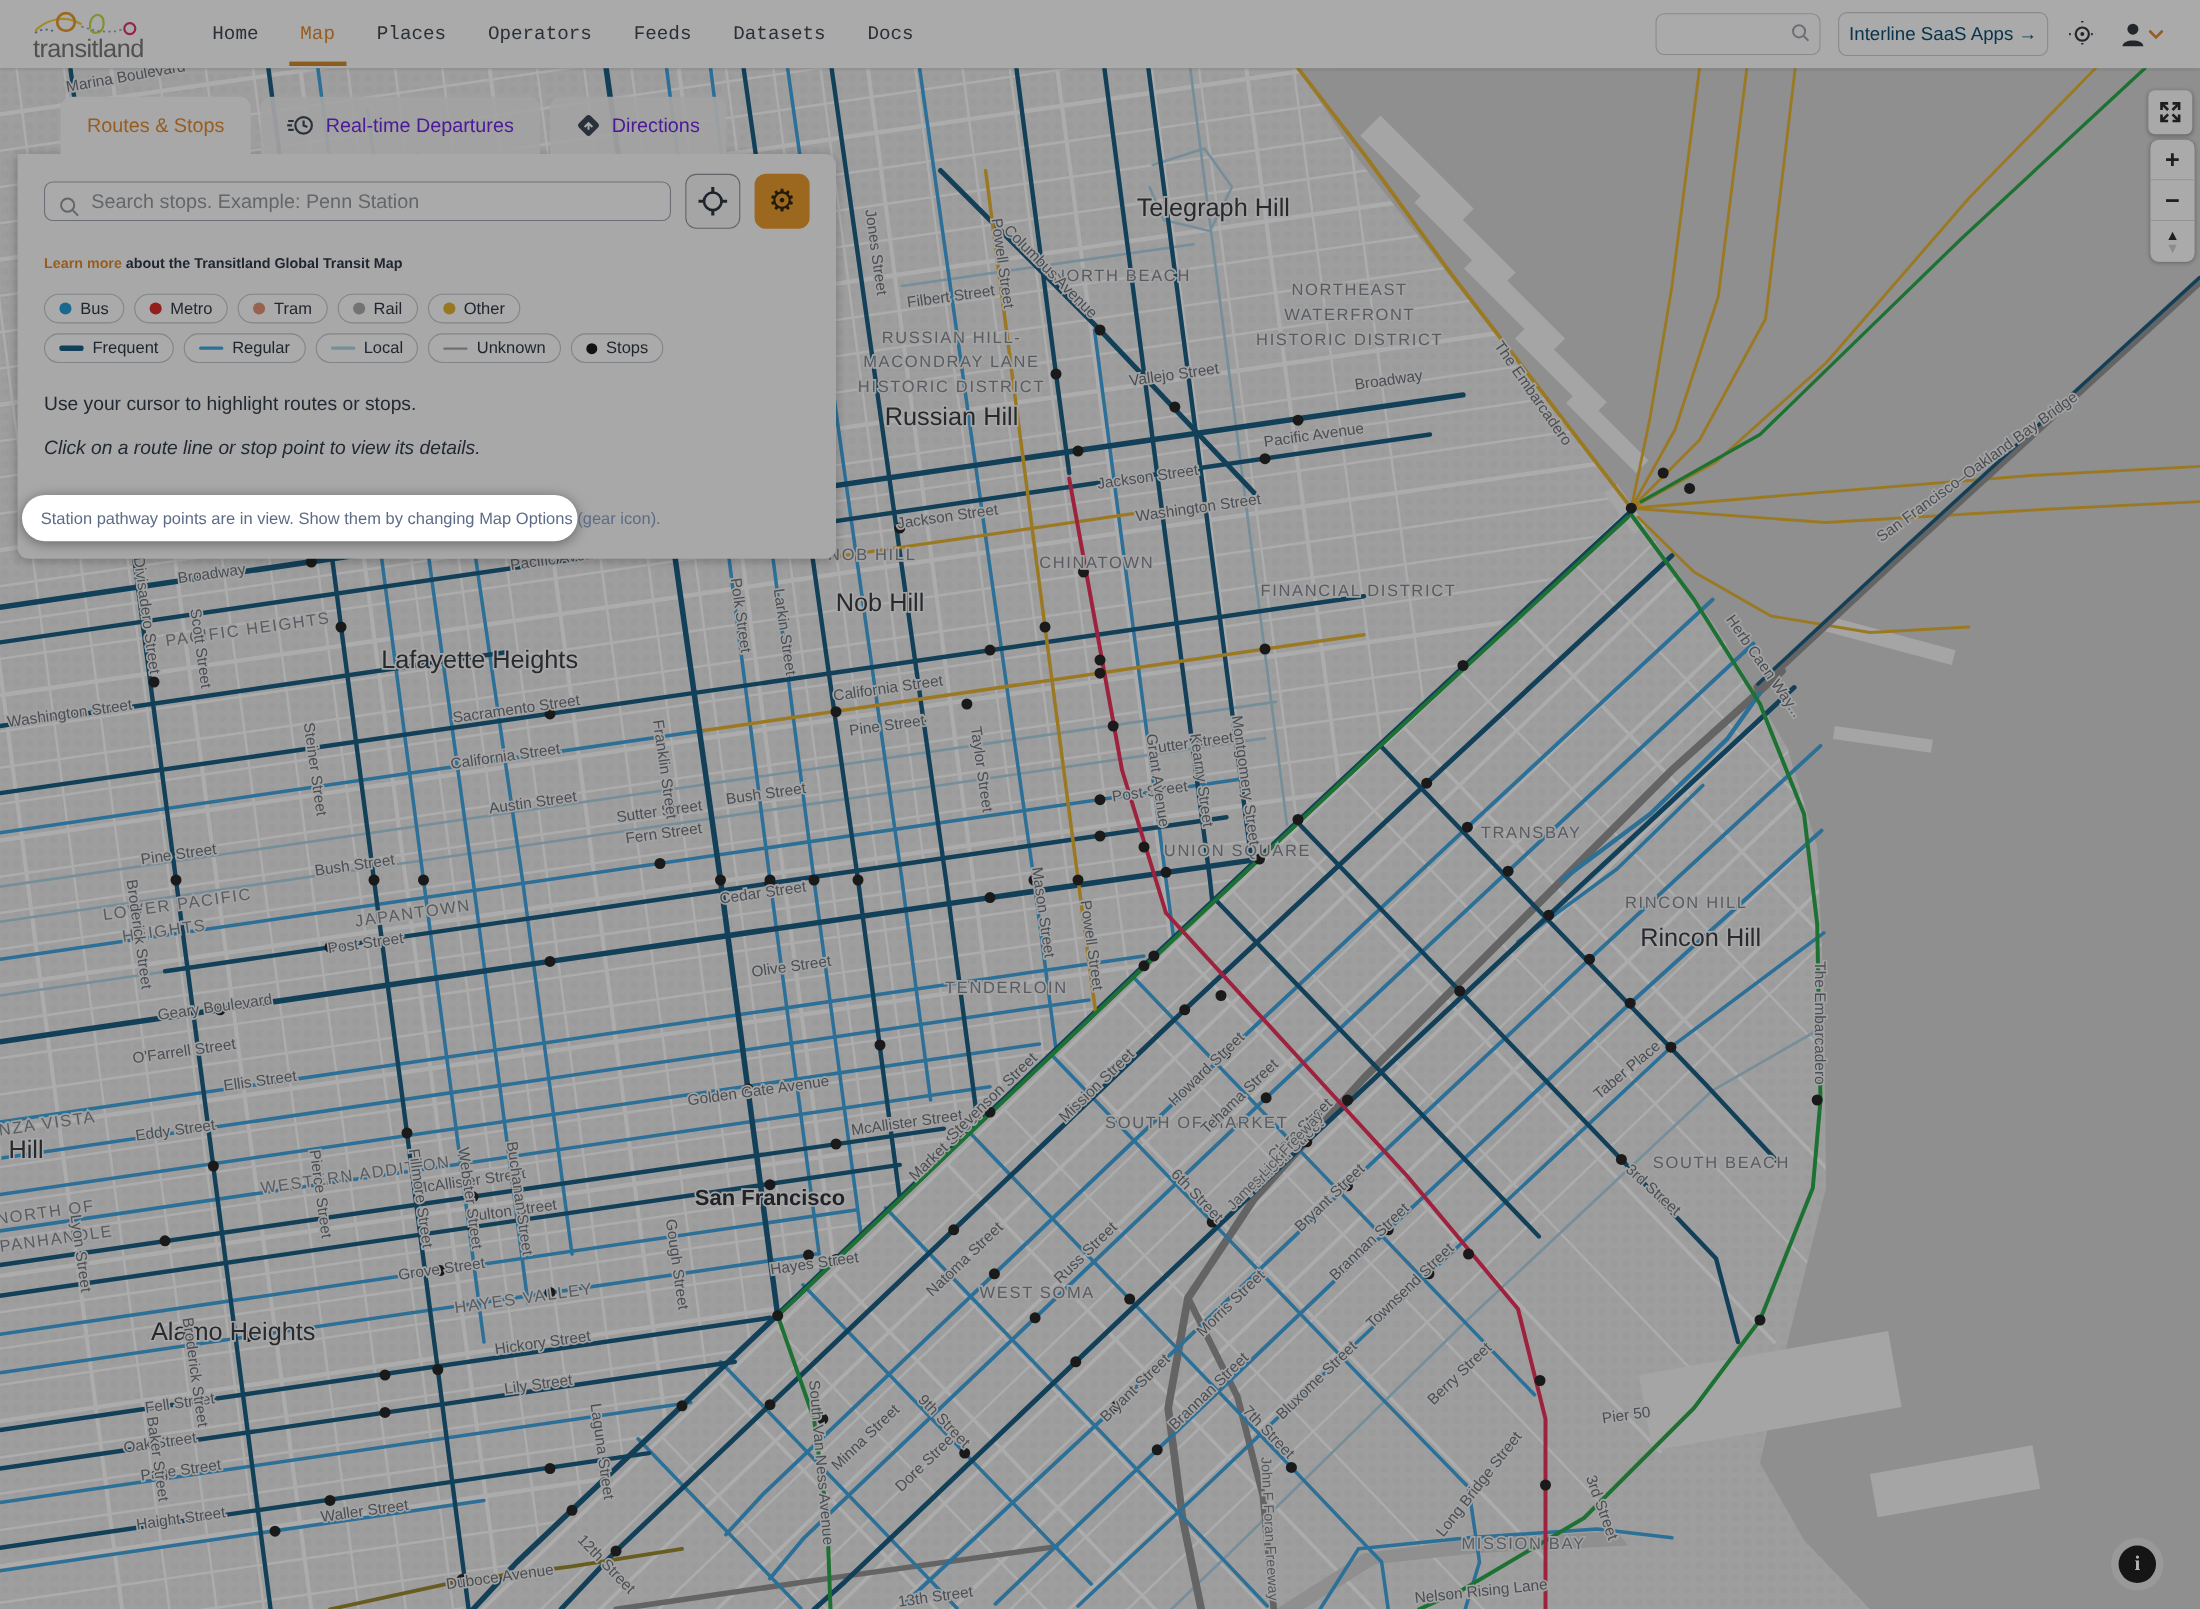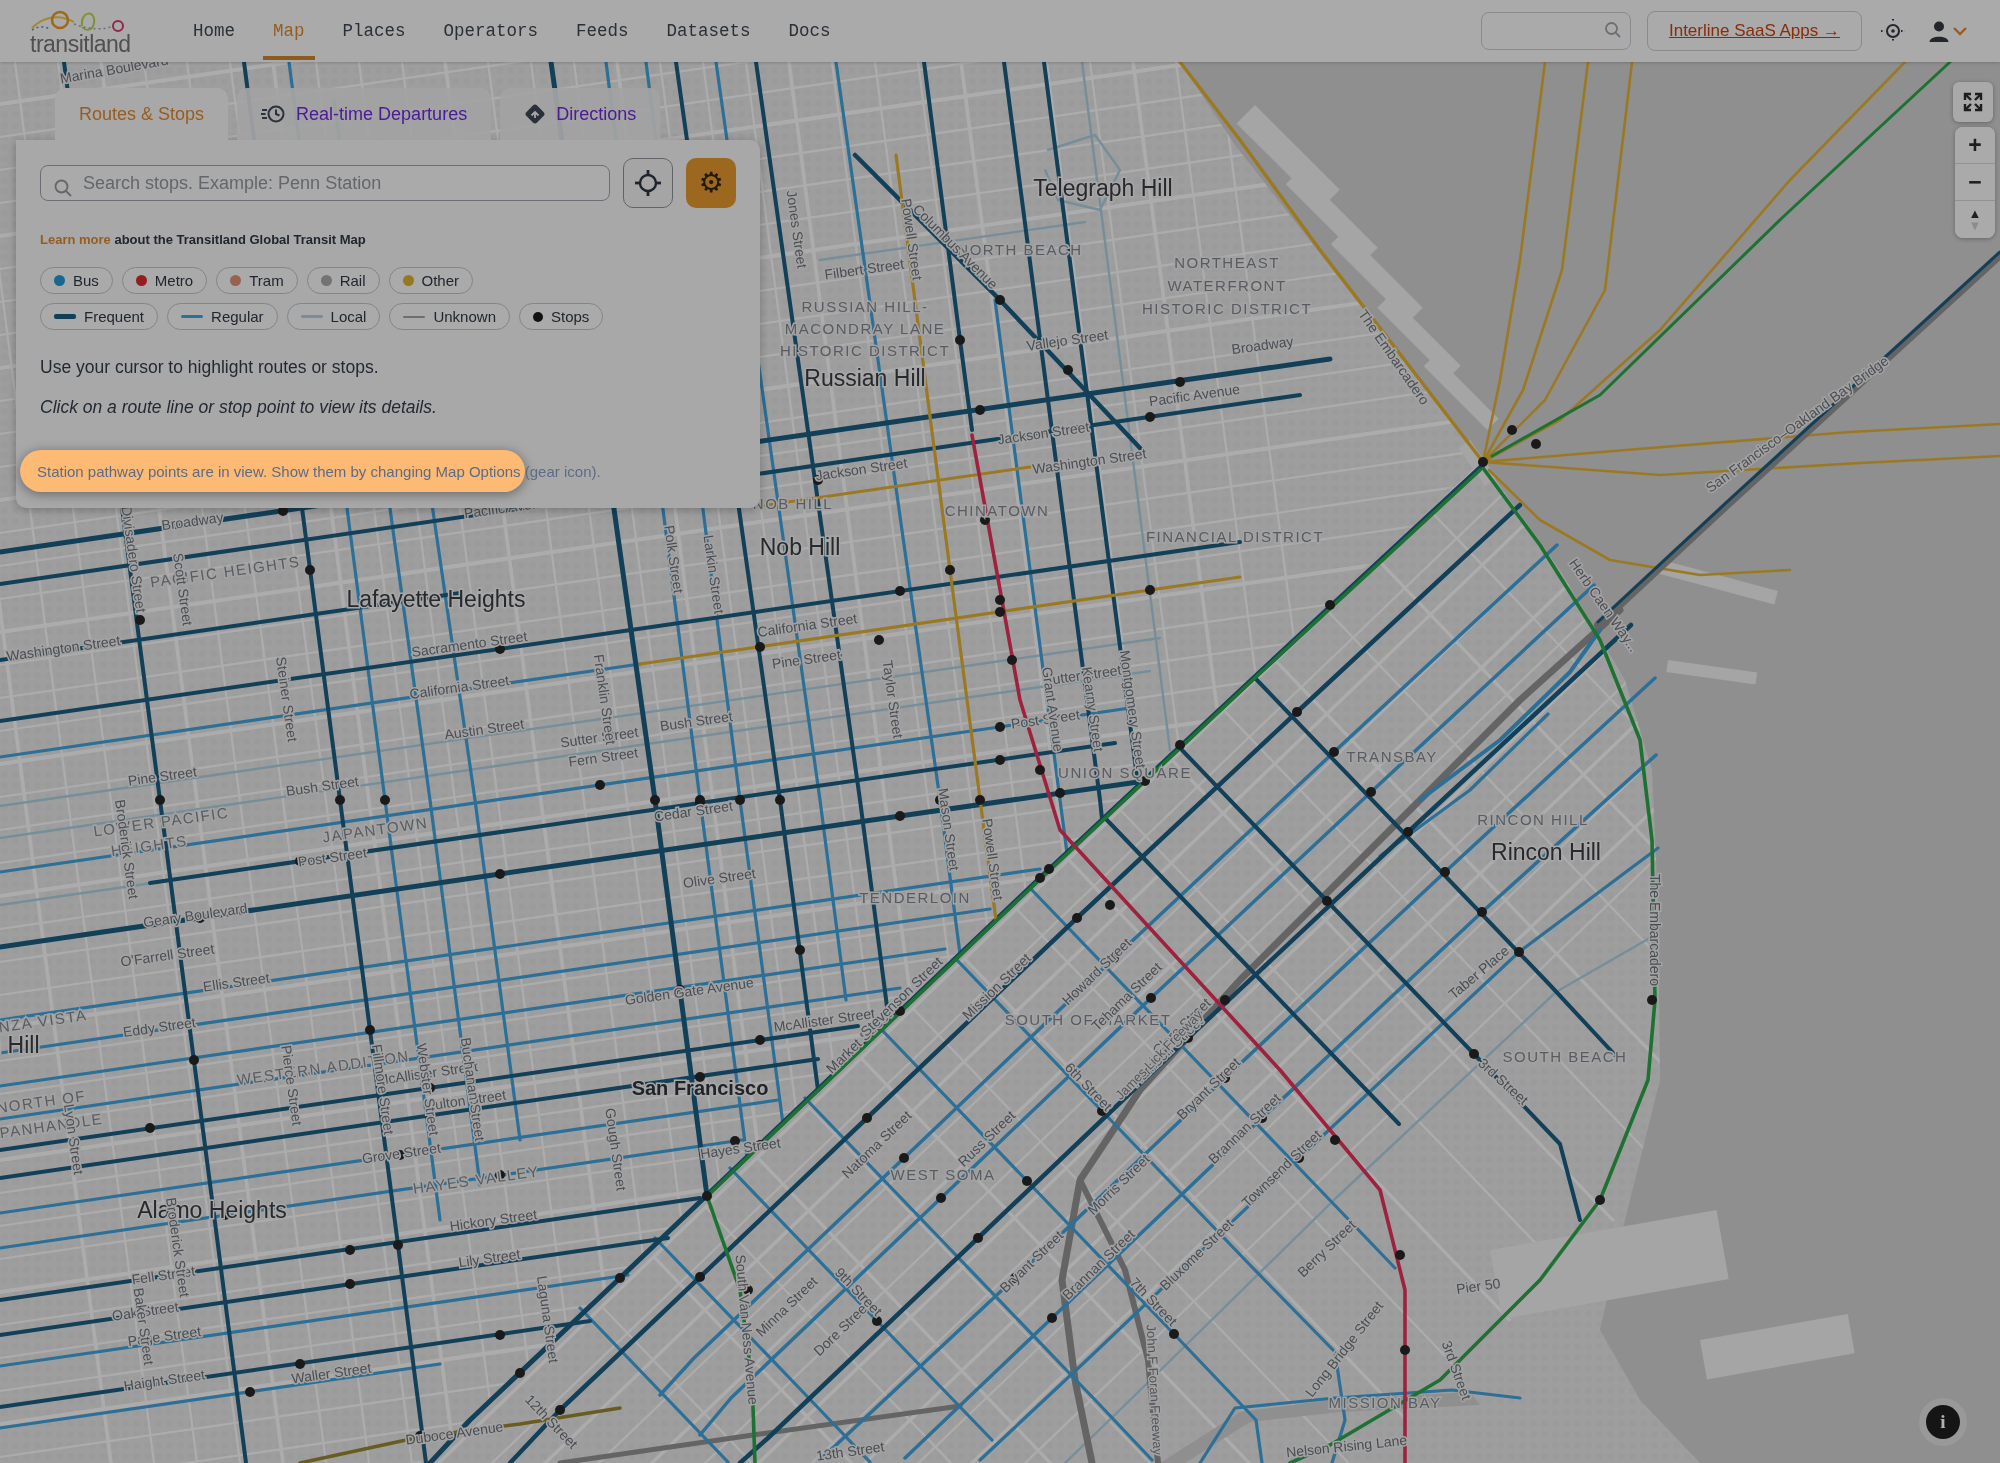--- a/index.html
+++ b/index.html
@@ -13,22 +13,22 @@
   .logo{display:flex;flex-direction:column;align-items:flex-start;margin-right:55px;}
   .logo-text{font-size:23px;color:#737373;letter-spacing:-0.5px;line-height:20px;}
   .nav-links{display:flex;gap:38px;align-items:center;height:100%;}
   .nav-link{position:relative;font-size:17.5px;color:#3e4650;text-decoration:none;cursor:pointer;font-family:Liberation Mono, monospace;}
   .nav-link.active{color:#d8862f;}
   .nav-link.active::after{content:"";position:absolute;left:-10px;right:-10px;bottom:-19px;height:4px;background:#c9832f;}
   .nav-right{margin-left:auto;display:flex;align-items:center;gap:16px;}
   .nav-search{position:relative;width:150px;height:38px;}
   .nav-search input{width:100%;height:100%;border:1.5px solid #c3c6ca;border-radius:8px;background:#f4f4f4;padding:0 34px 0 12px;font-size:15px;color:#444;outline:none;}
   .nav-search .mag{position:absolute;right:9px;top:9px;}
-  .apps-btn{height:40px;border:1.5px solid #c3c6ca;border-radius:8px;background:#f4f4f4;padding:0 21px;
-            font-size:17px;color:#c2410c;display:flex;align-items:center;cursor:pointer;text-decoration:underline;}
+  .apps-btn{height:40px;border:1.5px solid #c3c6ca;border-radius:8px;background:#f4f4f4;padding:0 9px;
+            font-size:17px;color:#0c4a6e;display:flex;align-items:center;cursor:pointer;}
   .icon-btn{background:none;border:none;cursor:pointer;padding:2px;display:flex;align-items:center;}
 
   
   .tabs{position:absolute;left:55px;top:88px;display:flex;gap:9px;z-index:11;}
   .tab{height:52px;display:inline-flex;align-items:center;gap:10px;padding:0 24px;border-radius:10px 10px 0 0;
        background:rgba(233,233,233,0.93);color:#6d28d9;font-size:18px;cursor:pointer;}
   .tab.active{background:#f1f1f1;color:#d8862f;}
 
   
   .panel{position:absolute;left:16px;top:140px;width:744px;height:368px;background:#f1f1f1;border-radius:0 10px 10px 10px;
@@ -47,21 +47,21 @@
   .badges{display:flex;gap:9px;margin-top:20px;flex-wrap:wrap;}
   .badges.second{margin-top:9px;}
   .badge{display:inline-flex;align-items:center;gap:8px;padding:4px 13px;border:1.5px solid #b9bec4;border-radius:999px;
          font-size:15px;color:#2f3744;background:#f4f4f4;}
   .badge .dot{width:11px;height:11px;border-radius:50%;}
   .badge .seg{width:22px;border-radius:2px;}
   .hint{font-size:17.5px;color:#333c49;}
   .hint1{margin-top:27px;} .hint2{margin-top:19px;font-style:italic;}
 
   
-  .pathway-tip{position:absolute;left:20px;top:450px;width:505px;height:42px;background:#fdba74;border-radius:21px;
+  .pathway-tip{position:absolute;left:20px;top:450px;width:505px;height:42px;background:#ffffff;border-radius:21px;
                display:flex;align-items:center;padding:0 17px;font-size:15px;color:#5d6c86;z-index:40;
                box-shadow:0 2px 12px rgba(0,0,0,.4);white-space:nowrap;}
 
   
   .fullscreen-btn{position:absolute;left:1953px;top:82px;width:40px;height:40px;border-radius:6px;background:#f2f2f2;
                   border:none;box-shadow:0 1px 4px rgba(0,0,0,.3);z-index:10;display:flex;align-items:center;justify-content:center;cursor:pointer;}
   .zoom-group{position:absolute;left:1955px;top:127px;width:40px;border-radius:8px;background:#f4f4f4;
               box-shadow:0 1px 4px rgba(0,0,0,.3);z-index:10;overflow:hidden;}
   .zoom-group button{display:block;width:100%;height:37px;border:none;background:#f4f4f4;font-size:23px;font-weight:bold;
                      color:#2b2b2b;cursor:pointer;border-bottom:1px solid #d2d2d2;line-height:1;}

